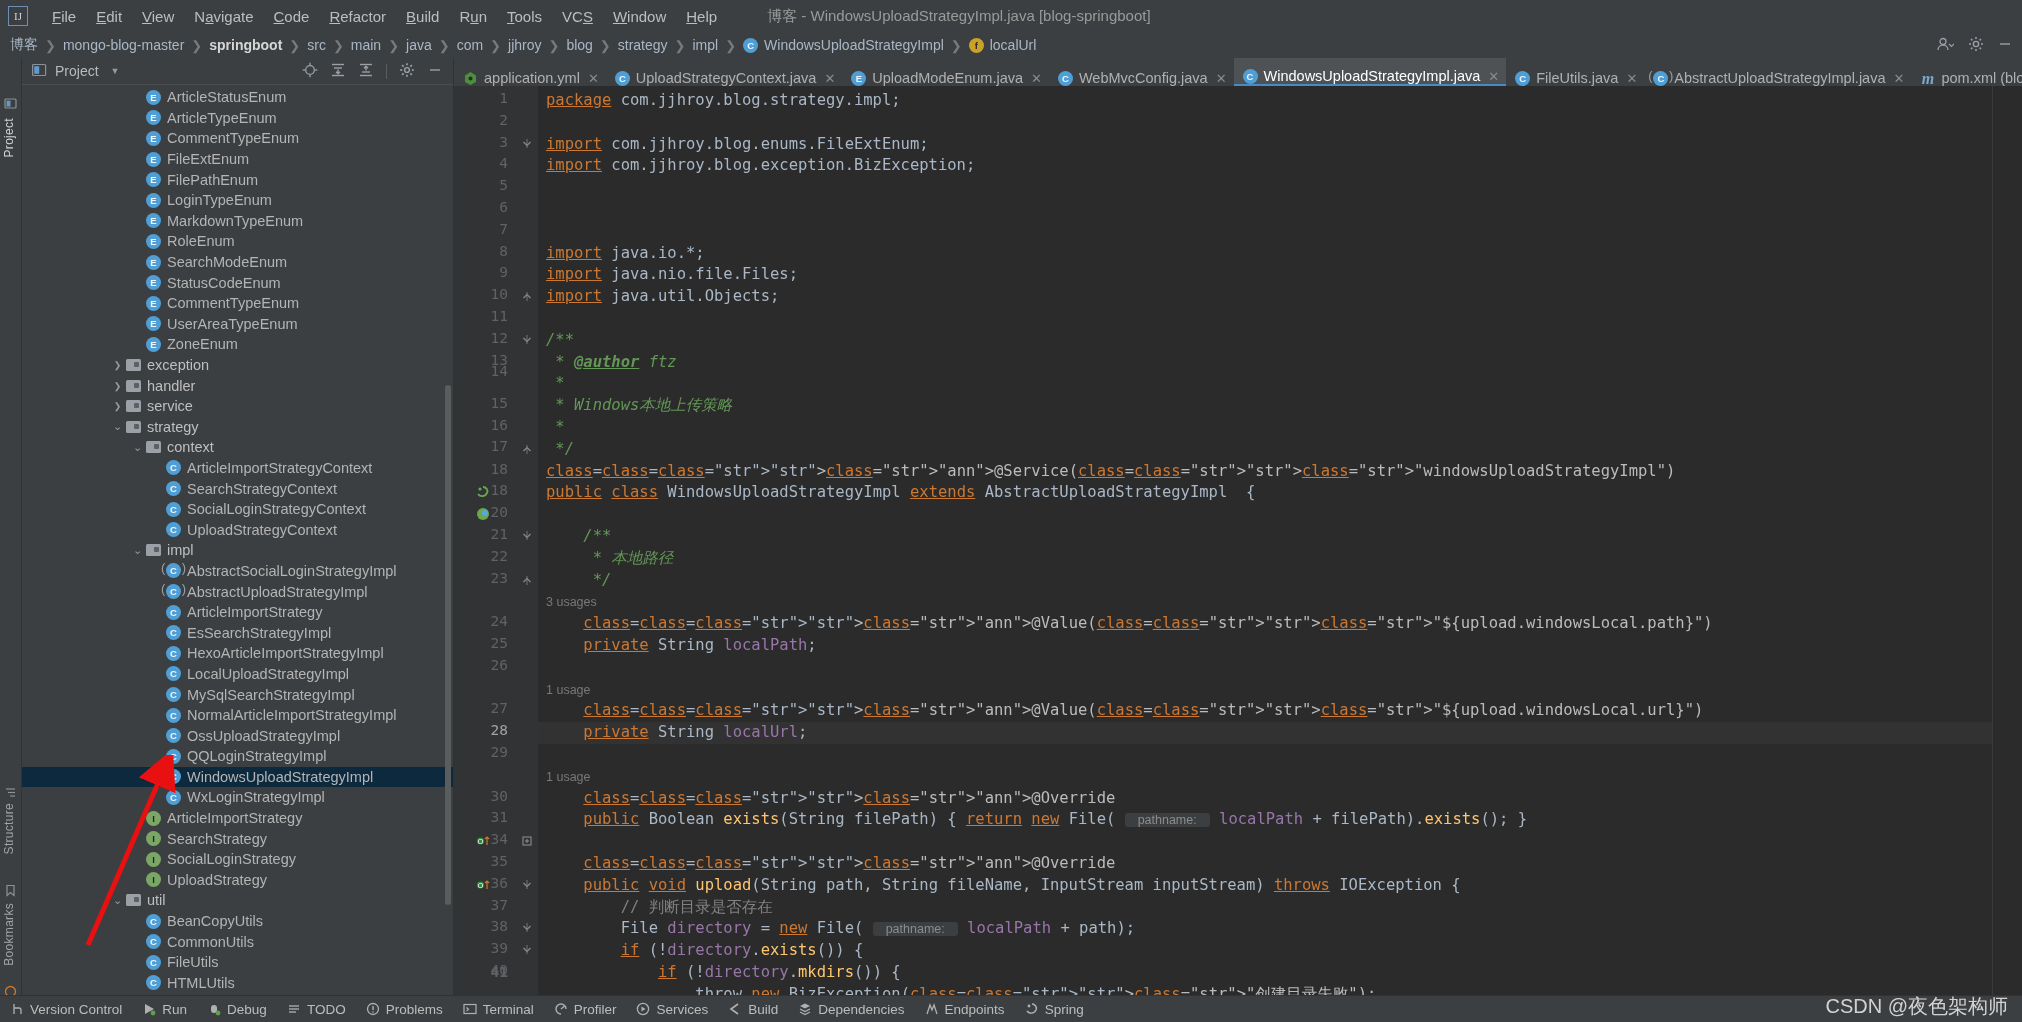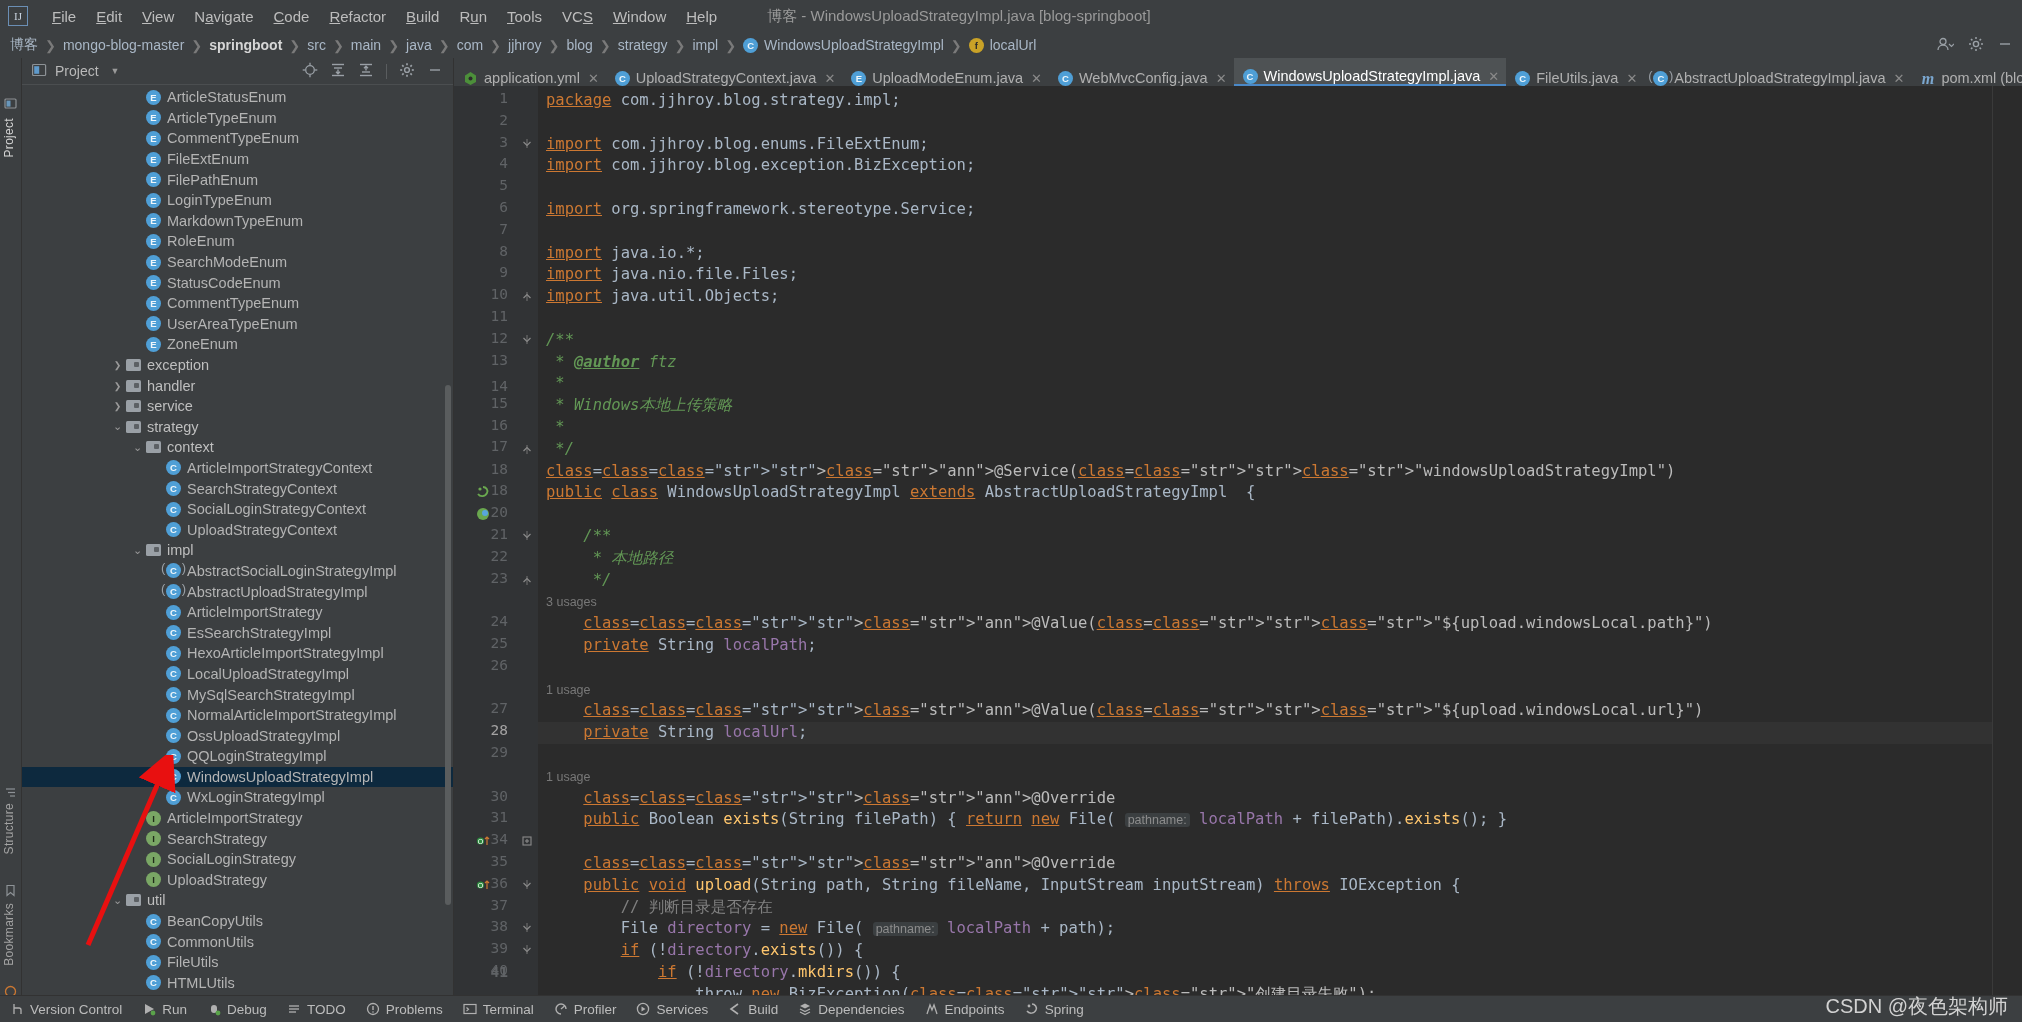--- a/index.html
+++ b/index.html
@@ -86,21 +86,21 @@
 
   
   .kw   { color:#cc7832;text-decoration:underline; }
   .cmt  { color:#808080; }
   .doc  { color:#629755; font-style:italic; }
   .doctag { color:#629755; font-style:italic; text-decoration:underline; font-weight:bold;}
   .fld  { color:#9876aa; }
   .mth  { color:#ffc66d; }
   .plain{ color:#a9b7c6; }
   .usages { color:#787878; font-size:12.5px; font-family:"Liberation Sans",sans-serif; font-style:normal;}
-  .hint { background:#3b3f41; color:#8c8c8c; font-size:12.5px; border-radius:3px; padding:0 3px;
+  .hint { background:#3b3f41; color:#8c8c8c; font-size:12.5px; border-radius:3px; padding:0 13px;
           font-family:"Liberation Sans",sans-serif; }
 
   
   .statusbar { height:27px; background:#3c3f41; display:flex; align-items:center; flex:0 0 27px;
                padding-left:10px; gap:20px; border-top:1px solid #323232; position:relative;}
   .sbitem { display:flex; align-items:center; gap:6px; font-size:13.5px; color:#bcbcbc; white-space:nowrap;}
   .watermark { position:absolute; right:14px; bottom:2px; font-size:20px; color:#d2d2d2; }
 
   .arrow-annot { position:absolute; pointer-events:none; }
 </style>
@@ -704,21 +704,21 @@
             <div class="lnum" style="top: 69.4px;">4</div>
             <div class="lnum" style="top: 91.2px;">5</div>
             <div class="lnum" style="top: 113px;">6</div>
             <div class="lnum" style="top: 134.8px;">7</div>
             <div class="lnum" style="top: 156.6px;">8</div>
             <div class="lnum" style="top: 178.4px;">9</div>
             <div class="lnum" style="top: 200.2px;">10</div>
             <div class="lnum" style="top: 222px;">11</div>
             <div class="lnum" style="top: 243.8px;">12</div>
             <div class="lnum" style="top: 265.6px;">13</div>
-            <div class="lnum" style="top: 292px;">14</div>
+            <div class="lnum" style="top: 277px;">14</div>
             <div class="lnum" style="top: 309.2px;">15</div>
             <div class="lnum" style="top: 331px;">16</div>
             <div class="lnum" style="top: 352px;">17</div>
             <div class="lnum" style="top: 374.6px;">18</div>
             <div class="lnum" style="top: 396.4px;">18</div>
             <div class="lnum" style="top: 418.2px;">20</div>
             <div class="lnum" style="top: 440px;">21</div>
             <div class="lnum" style="top: 461.8px;">22</div>
             <div class="lnum" style="top: 483.6px;">23</div>
             <div class="lnum" style="top: 527.2px;">24</div>
@@ -797,21 +797,20 @@
             <div class="marker" style="top: 858.2px; left: 5px;"><svg width="12" height="12" viewBox="0 0 12 12">
                 <path d="M6 1 v9" stroke="#777" stroke-width="1"></path>
                 <path d="M2.5 4 L6 7.5 L9.5 4" fill="none" stroke="#8a8a8a" stroke-width="1.2"></path>
               </svg></div>
           </div>
         <div class="codearea" id="codearea">
             <div class="grow" style="top: 4px; left: 8px;"><span class="plain"><span class="kw">package</span> com.jjhroy.blog.strategy.impl;</span></div>
             <div class="grow" style="top: 25.8px; left: 8px;"><span class="plain"></span></div>
             <div class="grow" style="top: 47.6px; left: 8px;"><span class="plain"><span class="kw">import</span> com.jjhroy.blog.enums.FileExtEnum;</span></div>
             <div class="grow" style="top: 69.4px; left: 8px;"><span class="plain"><span class="kw">import</span> com.jjhroy.blog.exception.BizException;</span></div>
-            <div class="grow" style="top: 113px; left: 8px;"><span class="plain"><span class="kw">import</span> org.springframework.stereotype.Service;</span></div>
             <div class="grow" style="top: 134.8px; left: 8px;"><span class="plain"></span></div>
             <div class="grow" style="top: 156.6px; left: 8px;"><span class="plain"><span class="kw">import</span> java.io.*;</span></div>
             <div class="grow" style="top: 178.4px; left: 8px;"><span class="plain"><span class="kw">import</span> java.nio.file.Files;</span></div>
             <div class="grow" style="top: 200.2px; left: 8px;"><span class="plain"><span class="kw">import</span> java.util.Objects;</span></div>
             <div class="grow" style="top: 222px; left: 8px;"><span class="plain"></span></div>
             <div class="grow" style="top: 243.8px; left: 8px;"><span class="doc">/**</span></div>
             <div class="grow" style="top: 265.6px; left: 8px;"><span class="doc"> * <span class="doctag">@author</span> ftz</span></div>
             <div class="grow" style="top: 287.4px; left: 8px;"><span class="doc"> *</span></div>
             <div class="grow" style="top: 309.2px; left: 8px;"><span class="doc"> * Windows本地上传策略</span></div>
             <div class="grow" style="top: 331px; left: 8px;"><span class="doc"> *</span></div>

